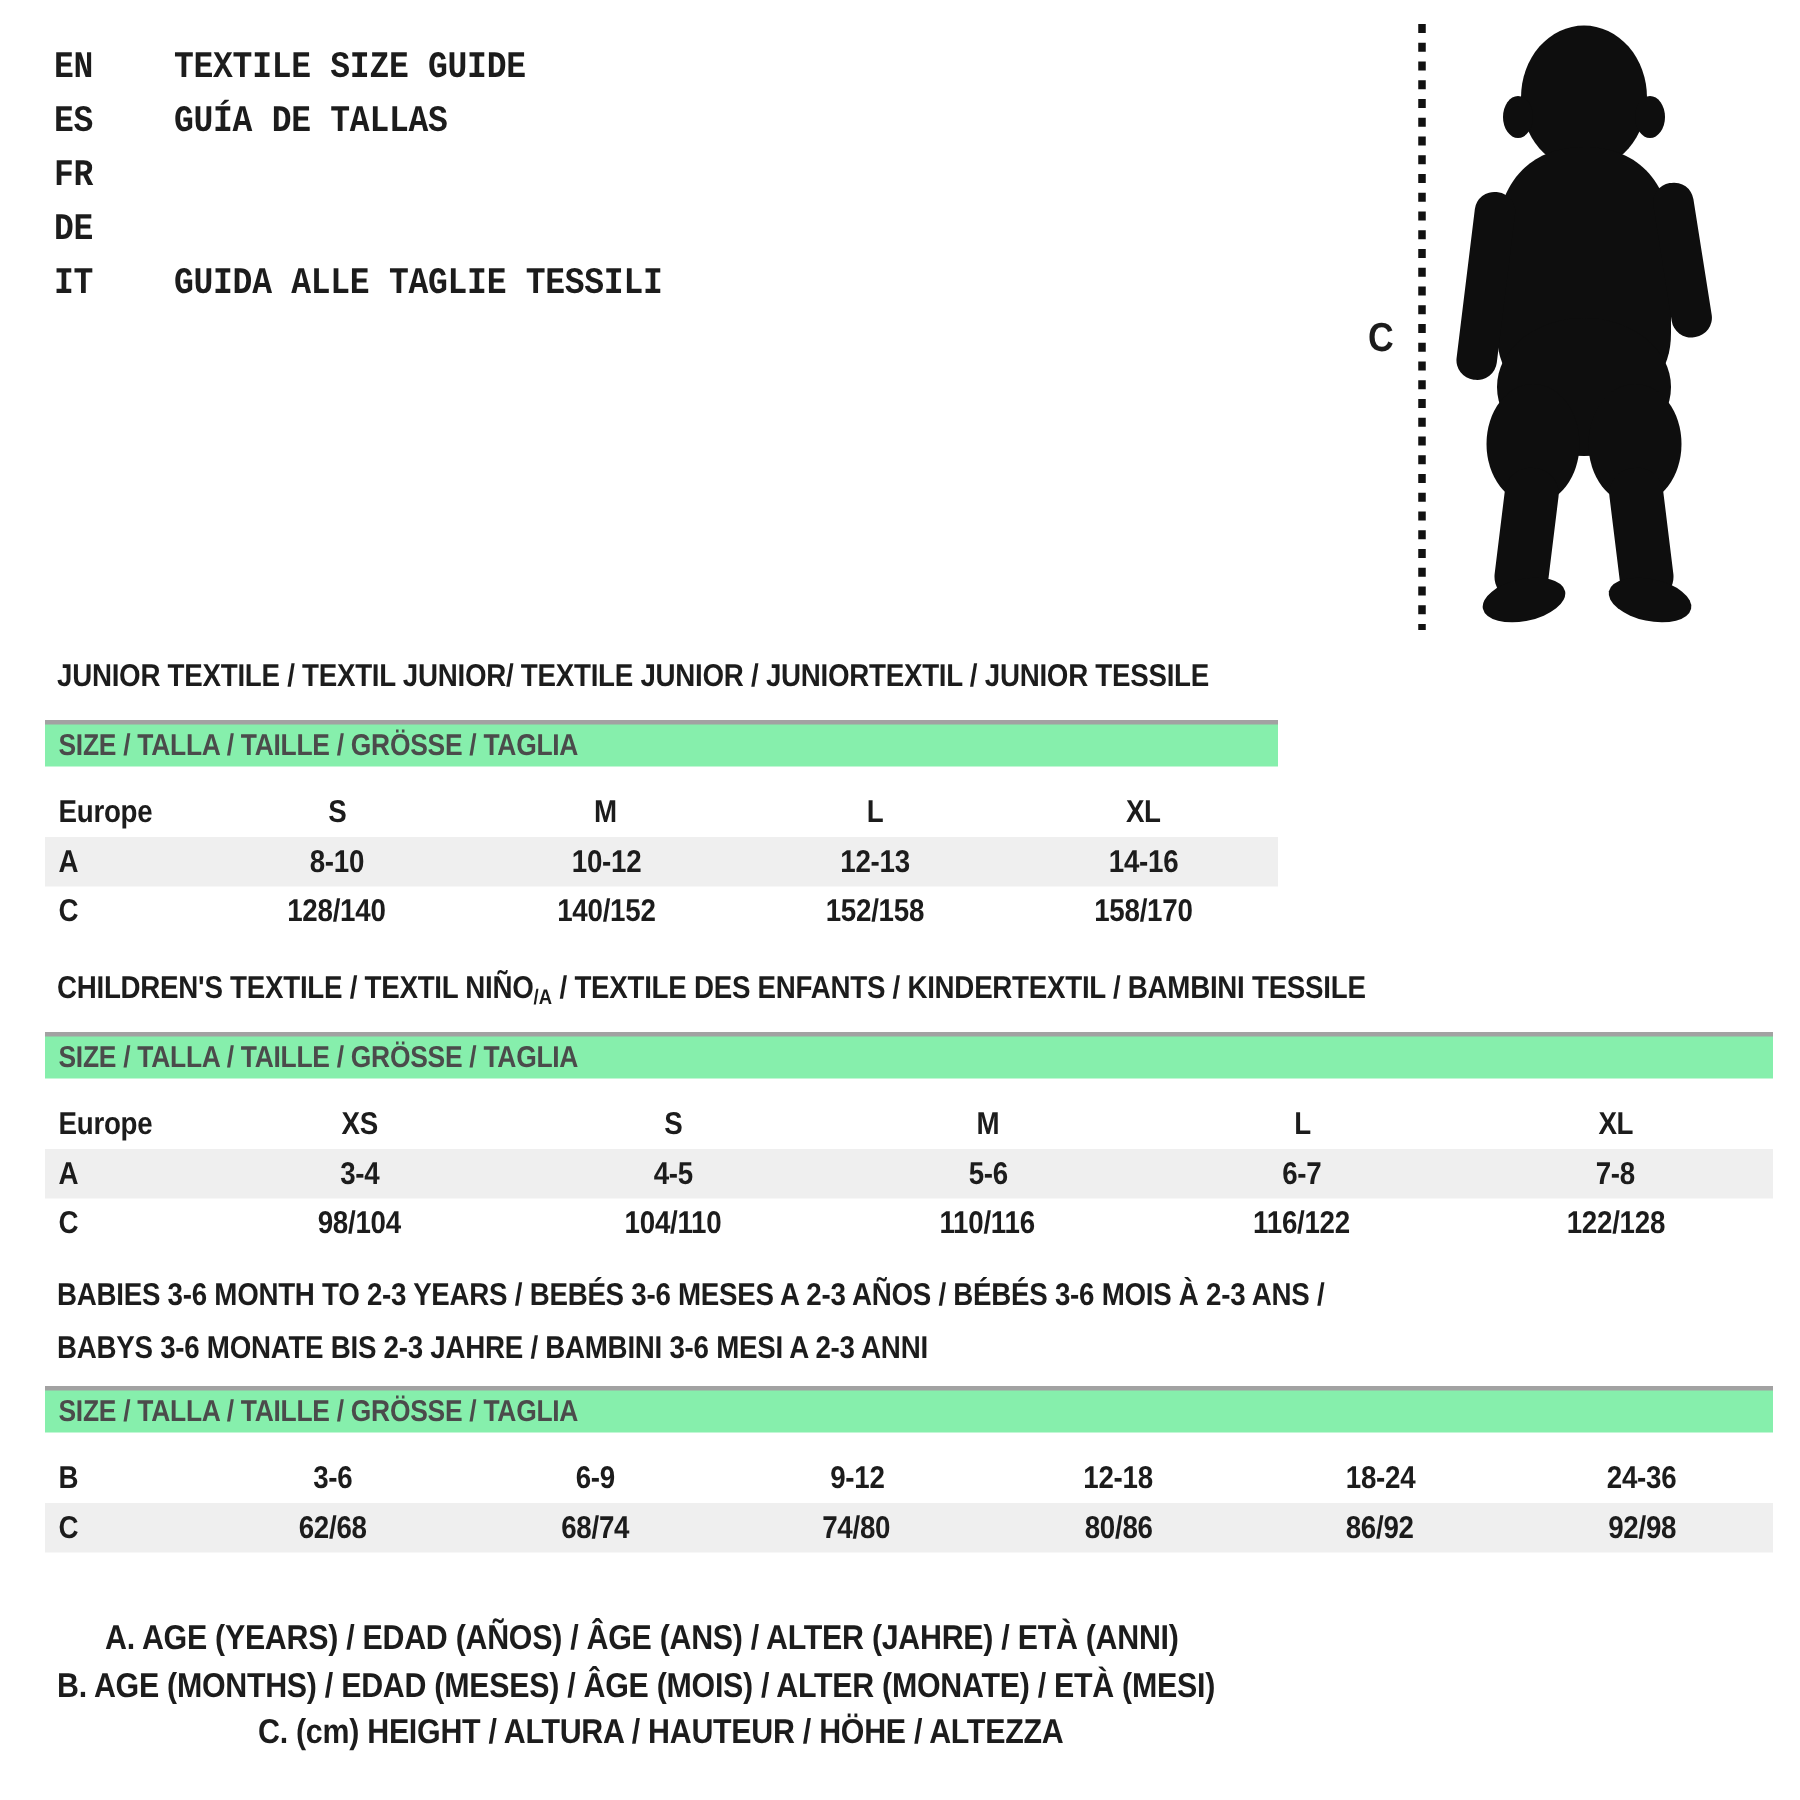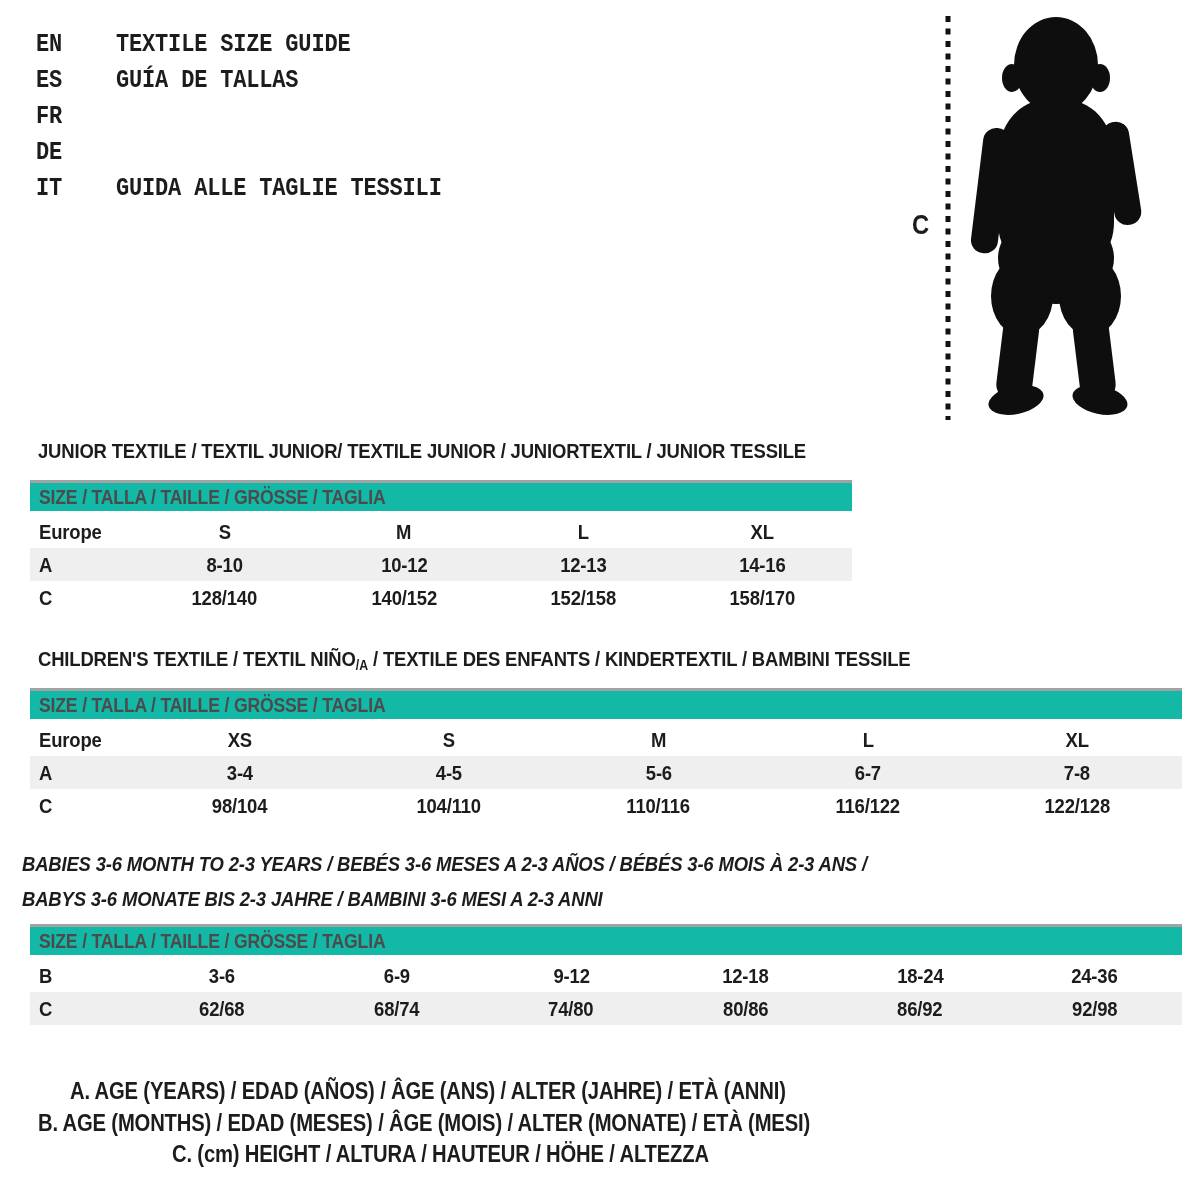--- a/index.html
+++ b/index.html
@@ -21,32 +21,32 @@
 
   
   .measure-line { left:944px; top:16px; }
   .measure-label { left:912px; top:210px; font-size:27px; }
   .toddler { left:962px; top:12px; }
 
   
   .sec-title { font-size:21px; line-height:35px; }
   #title-junior   { left:38px; top:433px; }
   #title-children { left:38px; top:641px; }
-  #title-babies   { left:22px; top:846px;font-style:italic; }
+  #title-babies   { left:38px; top:846px; }
   .subA { font-size:14px; position:relative; top:4px; letter-spacing:0; }
 
   
   .gtable { left:30px; }
   #table-junior   { top:480px; width:822px; }
   #table-children { top:688px; width:1152px; }
   #table-babies   { top:924px; width:1152px; }
   .size-bar {
-    height:31px; background:#14b8a6; border-top:3px solid #a2a2a2;
+    height:31px; background:#86efac; border-top:3px solid #a2a2a2;
     display:flex; align-items:center; padding-left:9px;
-    font-size:20px; color:#4b4b4b; margin-bottom:4px;
+    font-size:20px; color:#4b4b4b; margin-bottom:14px;
   }
   .trow { display:flex; height:33px; align-items:center; font-size:21px; }
   .trow.shade { background:#efefef; }
   .tcell.tlabel { width:105px; padding-left:9px; }
   .tcell.tval   { flex:1; text-align:center; }
 
   
   .footnotes { left:38px; top:1076px; font-size:23px; line-height:31.5px;text-align:center; }
 </style>
 </head>

